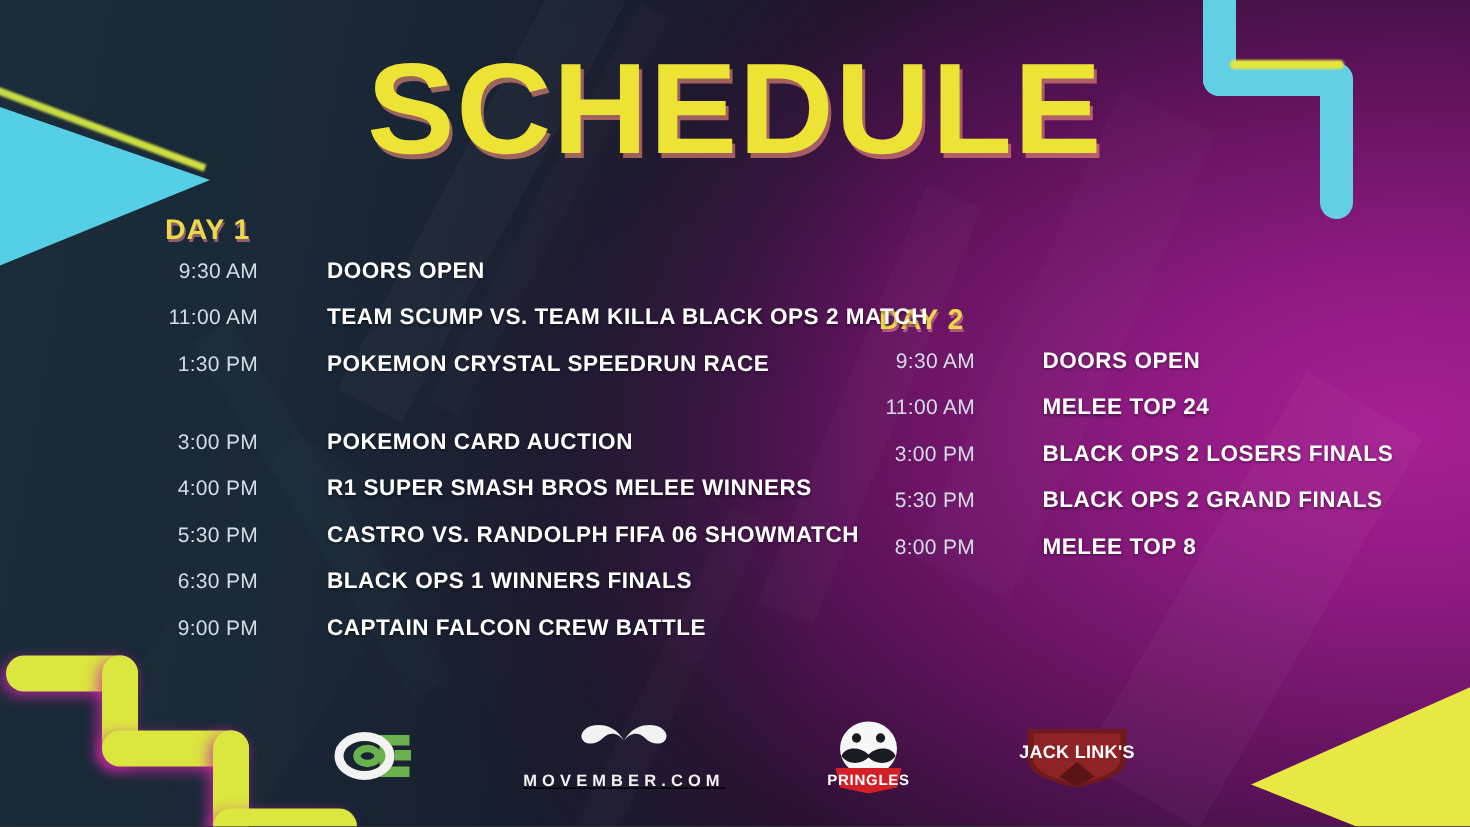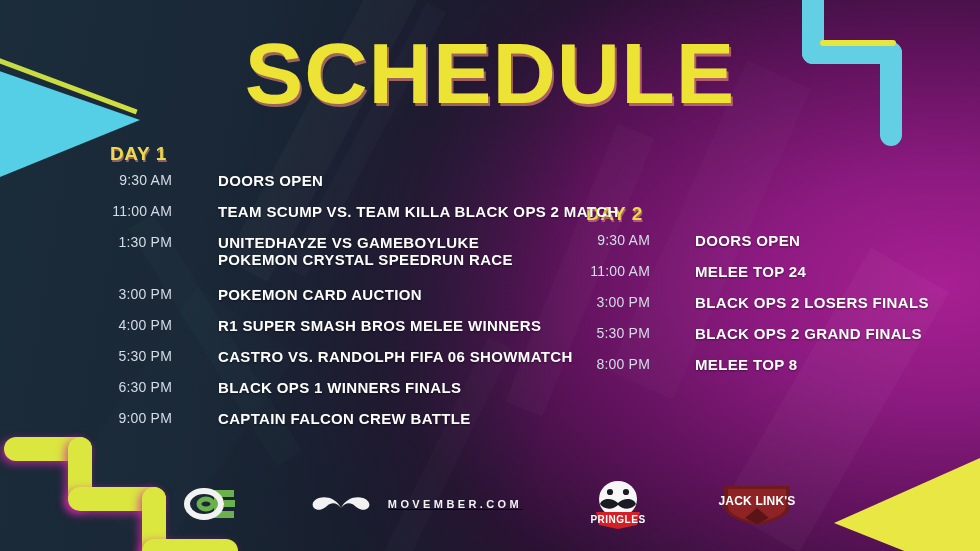--- a/index.html
+++ b/index.html
@@ -155,21 +155,21 @@
     display: flex;
     justify-content: center;
     align-items: center;
     gap: 68px;
   }
   .sp { position: relative; display: flex; align-items: center; justify-content: center; text-decoration: underline; }
 
   
   .optic { width: 62px; height: 40px; }
   
-  .movember { flex-direction: row; gap: 16px; }
+  .movember { flex-direction: column; gap: 16px; }
   .mov-text {
     font-size: 11px;
     font-weight: bold;
     letter-spacing: 3.4px;
     color: #f2f2f2;
   }
   
   .pringles { width: 56px; height: 50px; }
   
   .jack { width: 86px; height: 46px; }
@@ -219,21 +219,20 @@
       <span class="time">9:30 AM</span>
       <span class="evt">DOORS OPEN</span>
     </div>
     <div class="row">
       <span class="time">11:00 AM</span>
       <span class="evt">TEAM SCUMP VS. TEAM KILLA BLACK OPS 2 MATCH</span>
     </div>
     <div class="row tall">
       <span class="time">1:30 PM</span>
       <span class="evt">
-        <span class="l1">UNITEDHAYZE VS GAMEBOYLUKE</span>
         <span class="l2">POKEMON CRYSTAL SPEEDRUN RACE</span>
       </span>
     </div>
     <div class="row">
       <span class="time">3:00 PM</span>
       <span class="evt">POKEMON CARD AUCTION</span>
     </div>
     <div class="row">
       <span class="time">4:00 PM</span>
       <span class="evt">R1 SUPER SMASH BROS MELEE WINNERS</span>

